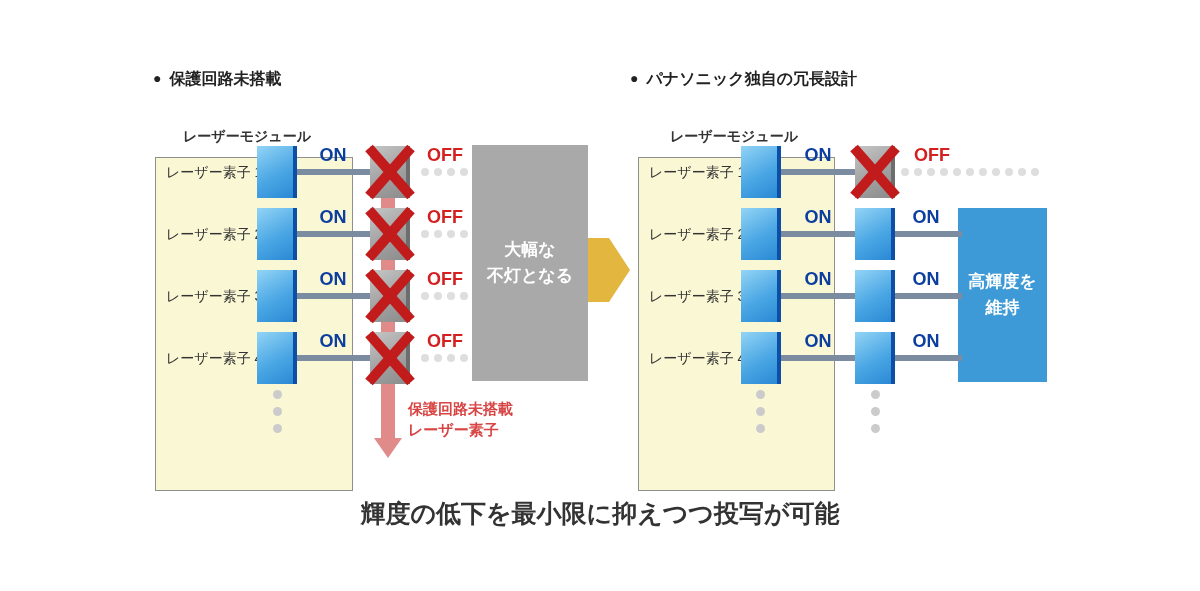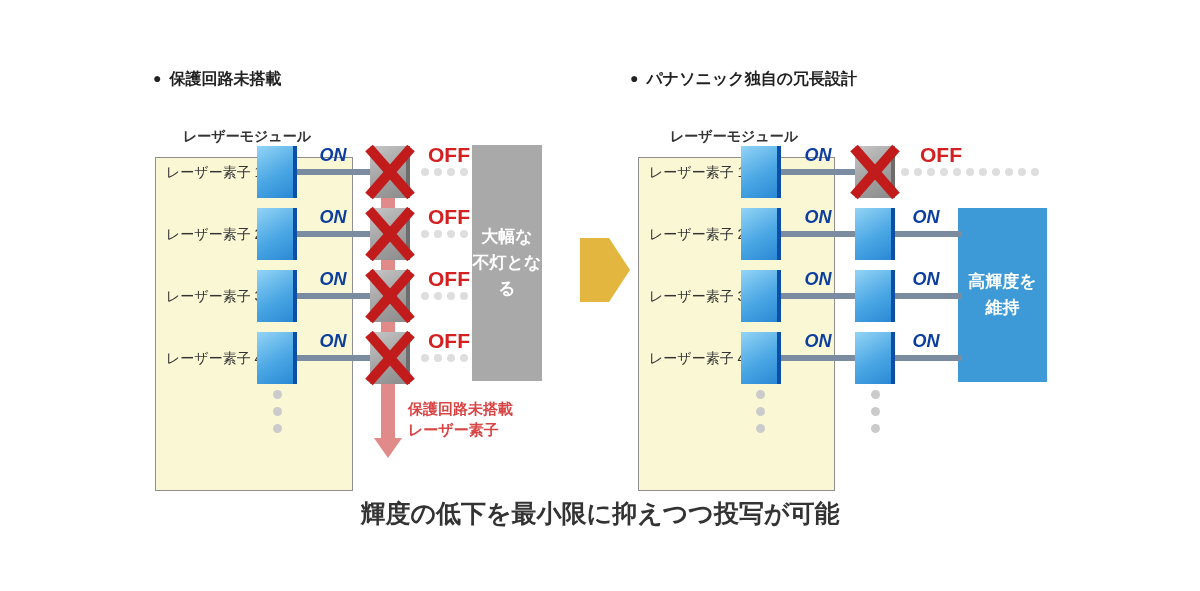--- a/index.html
+++ b/index.html
@@ -9,29 +9,29 @@
   .hdr{font-size:16px;font-weight:bold;color:#222;white-space:nowrap;}
   .hdr .blt{font-size:14px;margin-right:8px;position:relative;top:-1px;}
   .modlabel{font-size:14px;font-weight:bold;color:#333;white-space:nowrap;}
   .panel-box{background:#faf7d5;border:1px solid #8f8f8f;box-sizing:border-box;z-index:1;}
   .lrow{position:absolute;left:0;width:1200px;height:64px;z-index:3;}
   .row-label{position:absolute;font-size:14px;color:#333;white-space:nowrap;height:20px;line-height:20px;}
   .wire{position:absolute;height:6px;background:#7b8ca0;}
   .sq{position:absolute;width:36px;height:52px;background:linear-gradient(150deg,#93d4f6 0%,#4ba7e4 55%,#2a89d5 100%);border-right:4px solid #0d4fa6;}
   .gsq{position:absolute;width:36px;height:52px;background:linear-gradient(150deg,#c6c6c6 0%,#a2a2a2 55%,#8c8c8c 100%);border-right:4px solid #6d6d6d;}
   .xmark{position:absolute;width:54px;height:64px;z-index:4;}
-  .on{position:absolute;font-size:18px;font-weight:bold;color:#0b3e9e;text-align:center;height:22px;line-height:22px;font-style:italic;}
-  .off{position:absolute;font-size:21px;font-weight:bold;color:#d42020;text-align:right;height:22px;line-height:22px;}
+  .on{position:absolute;font-size:18px;font-weight:bold;color:#0b3e9e;text-align:center;height:22px;line-height:22px;}
+  .off{position:absolute;font-size:18px;font-weight:bold;color:#d42020;text-align:center;height:22px;line-height:22px;}
   .dot{position:absolute;width:8px;height:8px;border-radius:50%;background:#dedede;}
   .bdot{position:absolute;width:9px;height:9px;border-radius:50%;background:#cbcbcb;z-index:2;}
   .redband{position:absolute;left:381px;top:192px;width:14px;height:248px;background:#e18a8a;z-index:2;}
   .redhead{position:absolute;left:374px;top:438px;width:0;height:0;border-left:14px solid transparent;border-right:14px solid transparent;border-top:20px solid #e18a8a;z-index:2;}
   .note{position:absolute;left:408px;top:398px;font-size:15px;font-weight:bold;color:#d84545;line-height:21px;white-space:nowrap;}
   .resultbox{position:absolute;display:flex;align-items:center;justify-content:center;text-align:center;color:#ffffff;font-weight:bold;font-size:17px;line-height:26px;z-index:2;}
-  .graybox{left:472px;top:145px;width:70px;height:236px;background:#a9a9a9;}
+  .graybox{left:472px;top:145px;width:116px;height:236px;background:#a9a9a9;}
   .bluebox{left:958px;top:208px;width:89px;height:174px;background:#3d9ad6;}
   .yarrow{position:absolute;left:580px;top:238px;width:50px;height:64px;background:#e3b640;clip-path:polygon(0 0,58% 0,100% 50%,58% 100%,0 100%);}
   .caption{position:absolute;left:0;top:498px;width:1200px;text-align:center;font-size:25px;font-weight:bold;color:#333;line-height:31px;}
 </style>
 </head>
 <body>
 
 <div id="stage">
 
   <div class="abs hdr" style="left:153px;top:25px;">

